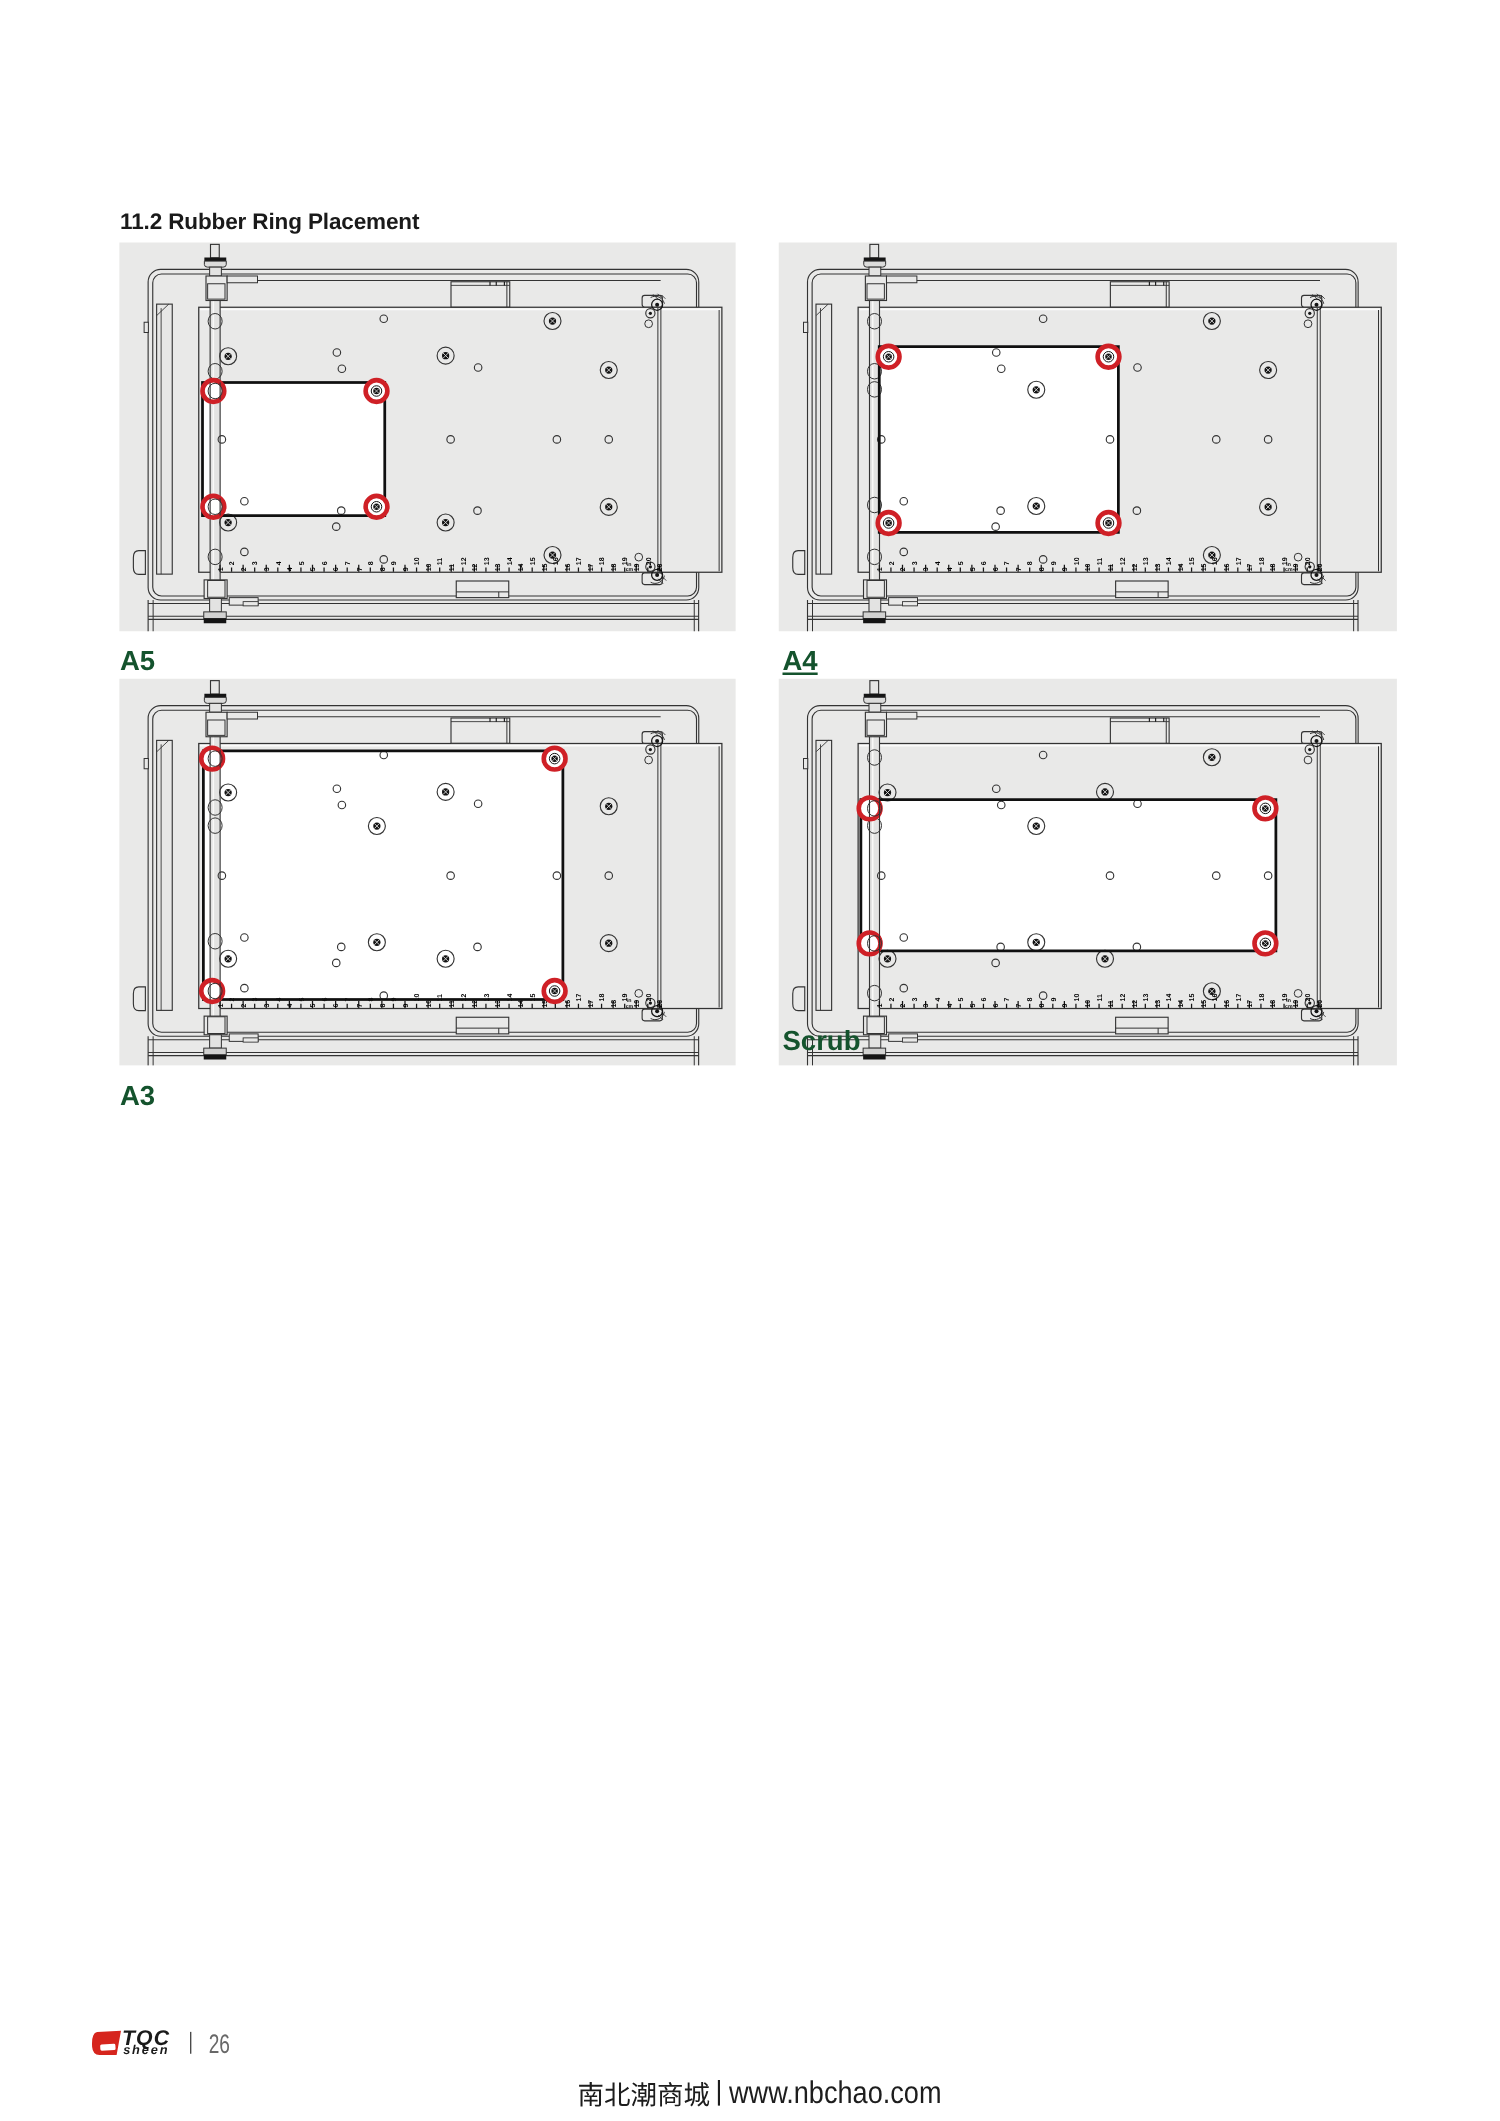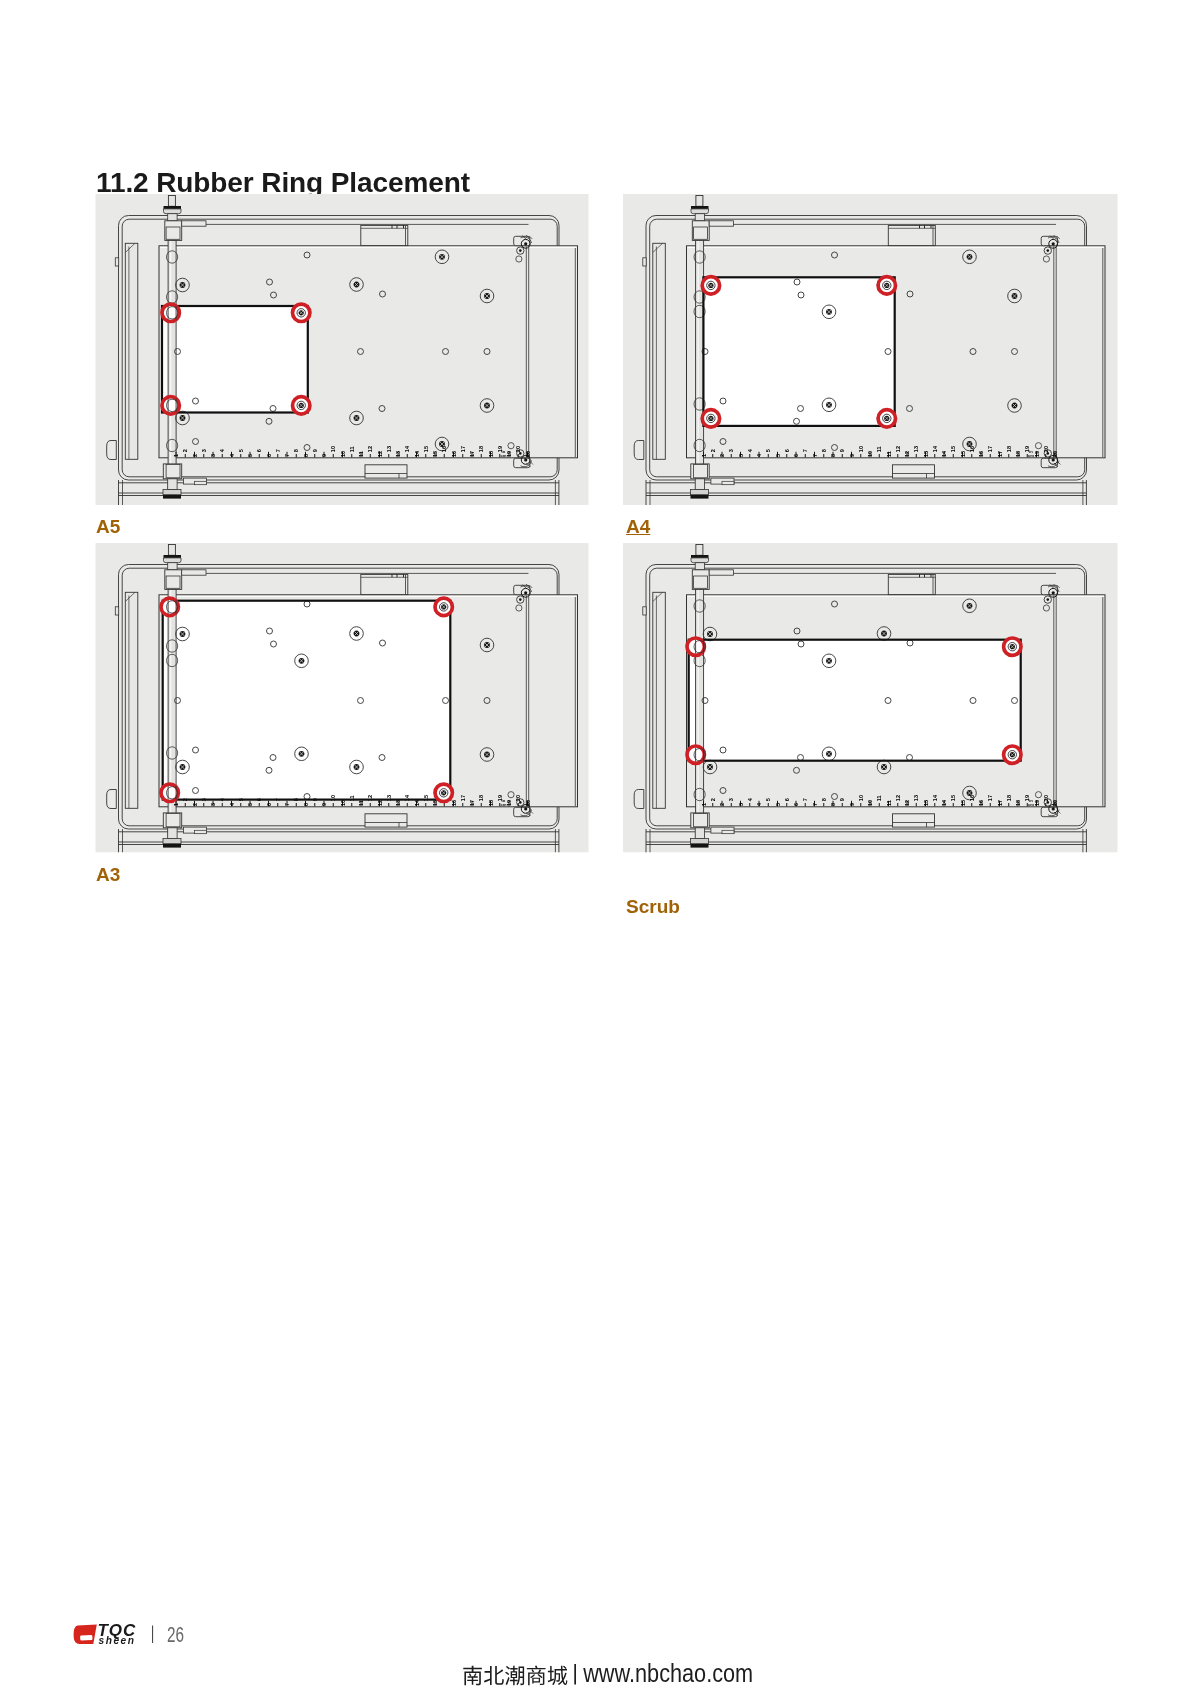--- a/index.html
+++ b/index.html
@@ -1,23 +1,23 @@
 <!DOCTYPE html>
 <html><head>
 <meta charset="utf-8">
 <style>
   html,body{margin:0;padding:0;background:#ffffff;}
   body{width:1200px;height:1697px;position:relative;overflow:hidden;font-family:"Liberation Sans",sans-serif;}
   .abs{position:absolute;}
-  .plabel{position:absolute;font-size:19px;font-weight:bold;color:#a16207;}
+  .plabel{position:absolute;font-size:22px;font-weight:bold;color:#14532d;}
 </style>
 </head>
 <body>
 
-<div class="abs" style="left:96px;top:167px;font-size:28px;font-weight:bold;color:#1a1a1a;letter-spacing:-0.1px;">11.2 Rubber Ring Placement</div>
+<div class="abs" style="left:96px;top:167px;font-size:18px;font-weight:bold;color:#1a1a1a;letter-spacing:-0.1px;">11.2 Rubber Ring Placement</div>
 
 <svg class="abs" style="left:0;top:0;" width="1200" height="1697" viewBox="0 0 1200 1697">
 
 <g transform="translate(95.5,194)">
 
 <rect x="0" y="0" width="493" height="311" fill="#e9e9e8"></rect>
 
 <rect x="23" y="21.5" width="440.5" height="264.5" rx="10" fill="none" stroke="#333333" stroke-width="0.9"></rect>
 
 <rect x="26.7" y="25.2" width="435" height="257.6" rx="7" fill="none" stroke="#333333" stroke-width="0.9"></rect>
@@ -1068,21 +1068,21 @@
 
 <rect x="90" y="852.3" width="1040" height="6" fill="#ffffff"></rect>
 </svg>
 
 <div class="plabel" style="left:96px;top:516px;">A5</div>
 
 <div class="plabel" style="left:626px;top:516px;text-decoration:underline;">A4</div>
 
 <div class="plabel" style="left:96px;top:864px;">A3</div>
 
-<div class="plabel" style="left:626px;top:896px;">Scrub</div>
+<div class="plabel" style="left:626px;top:820px;">Scrub</div>
 
 <svg class="abs" style="left:68px;top:1615px;" width="140" height="40" viewBox="0 0 140 40">
 
   <path d="M 9.7 10.6 L 28.8 9.6 L 25.3 28.9 L 11.5 28.9 Q 6.2 28.7 5.7 22.5 Q 5.3 16 6.6 13.3 Q 7.6 10.9 9.7 10.6 Z" fill="#d6251d"></path>
 
   <rect x="12.2" y="20.3" width="12.2" height="5" rx="1.2" fill="#ffffff" transform="rotate(-3.5 18.3 22.8)"></rect>
 
   <text x="29.5" y="21.3" font-family="Liberation Sans, sans-serif" font-style="italic" font-weight="bold" font-size="17" letter-spacing="0.9" fill="#1a1a1a">TQC</text>
 
   <text x="30.5" y="28.6" font-family="Liberation Sans, sans-serif" font-style="italic" font-weight="bold" font-size="10.2" letter-spacing="1.5" fill="#1a1a1a">sheen</text>

